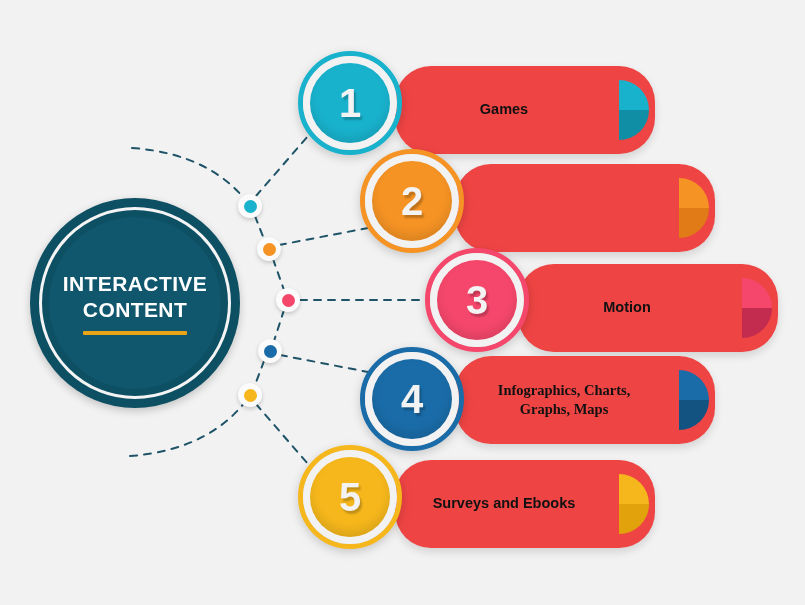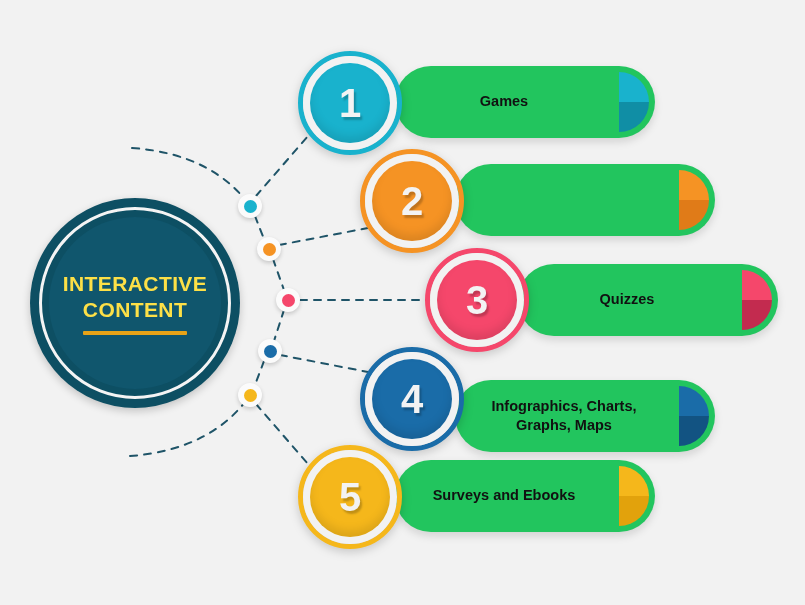--- a/index.html
+++ b/index.html
@@ -48,44 +48,44 @@
     left: 19px; top: 19px;
     width: 172px; height: 172px;
     border-radius: 50%;
     background: #10566d;
     display: flex;
     flex-direction: column;
     align-items: center;
     justify-content: center;
   }
   .hub-title {
-    color: #fde047;
+    color: #ffffff;
     font-size: 21px;
     font-weight: bold;
     line-height: 1.22;
     text-align: center;
     letter-spacing: 0.4px;
     white-space: pre-line;
   }
   .hub-underline {
     margin-top: 9px;
     width: 104px;
     height: 4px;
     background: #e8a317;
     border-radius: 1px;
   }
 
   
   .row { position: absolute; }
 
   .card {
     position: absolute;
-    height: 72px;
+    height: 88px;
     border-radius: 36px;
-    background: #22c55e;
+    background: #ef4444;
     box-shadow: 0 4px 8px rgba(0,0,0,0.13);
     display: flex;
     align-items: center;
   }
   .card-label {
     color: #111111;
     font-size: 14.5px;
     font-weight: bold;
     line-height: 1.32;
     text-align: center;
@@ -243,39 +243,39 @@
           <div class="badge-disc" style="background: rgb(245, 147, 36);">
             <div class="badge-num">2</div>
           </div>
         </div>
         <div class="node" style="left: 257px; top: 237px;">
           <div class="node-core" style="background: rgb(245, 147, 36);"></div>
         </div>
       </div>
       <div class="row">
         <div class="card" style="left: 518px; top: 264px; width: 260px;">
-          <div class="card-label">Quizzes</div>
+          <div class="card-label">Motion</div>
           <div class="endcap" style="left: 224px;">
             <div class="half-top" style="background: rgb(245, 71, 107);"></div>
             <div class="half-bottom" style="background: rgb(195, 43, 79);"></div>
           </div>
         </div>
         <div class="badge" style="left: 425px; top: 248px;">
           <div class="badge-outer" style="border-color: rgb(245, 71, 107);"></div>
           <div class="badge-gap"></div>
           <div class="badge-disc" style="background: rgb(245, 71, 107);">
             <div class="badge-num">3</div>
           </div>
         </div>
         <div class="node" style="left: 276px; top: 288px;">
           <div class="node-core" style="background: rgb(245, 71, 107);"></div>
         </div>
       </div>
       <div class="row">
-        <div class="card" style="left: 455px; top: 380px; width: 260px;">
+        <div class="card" style="left: 455px; top: 356px; width: 260px; font-family: Liberation Serif, serif;">
           <div class="card-label">Infographics, Charts,
 Graphs, Maps</div>
           <div class="endcap" style="left: 224px;">
             <div class="half-top" style="background: rgb(26, 108, 168);"></div>
             <div class="half-bottom" style="background: rgb(18, 83, 130);"></div>
           </div>
         </div>
         <div class="badge" style="left: 360px; top: 347px;">
           <div class="badge-outer" style="border-color: rgb(26, 108, 168);"></div>
           <div class="badge-gap"></div>

